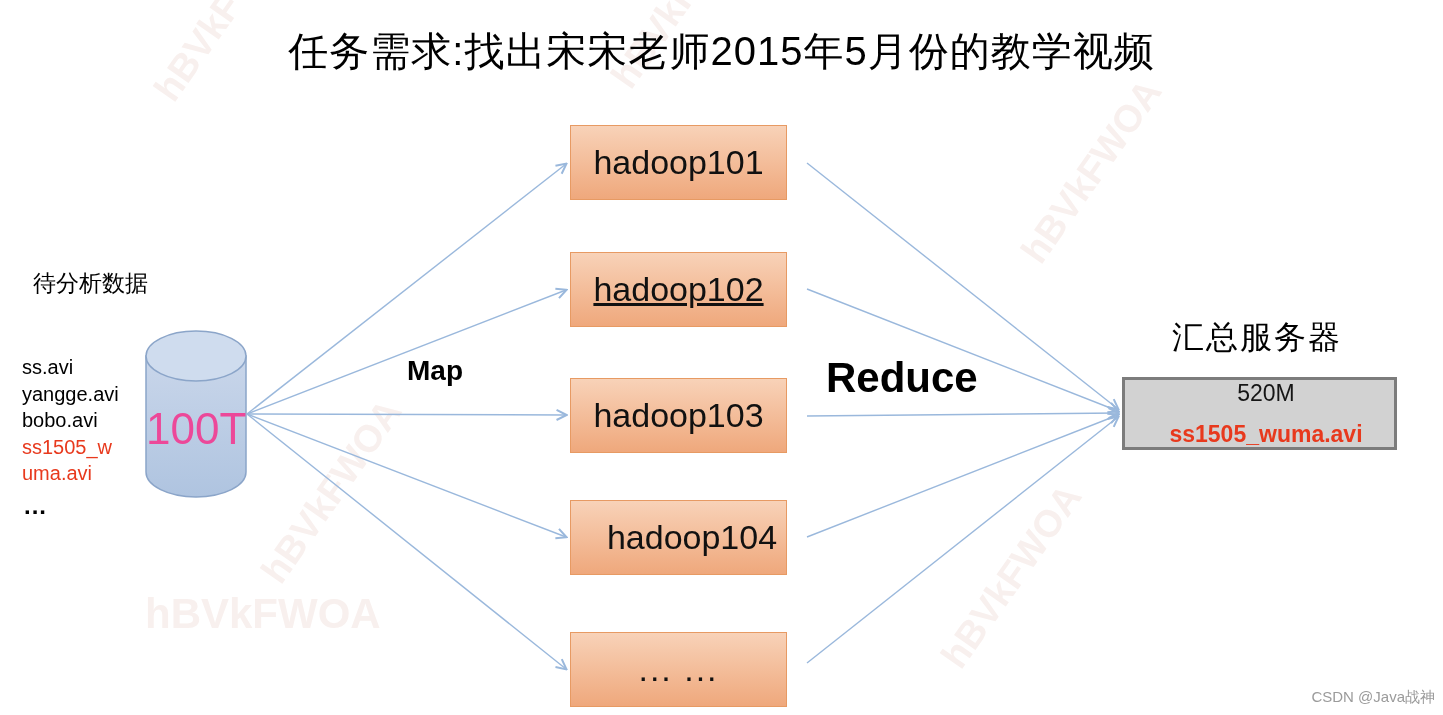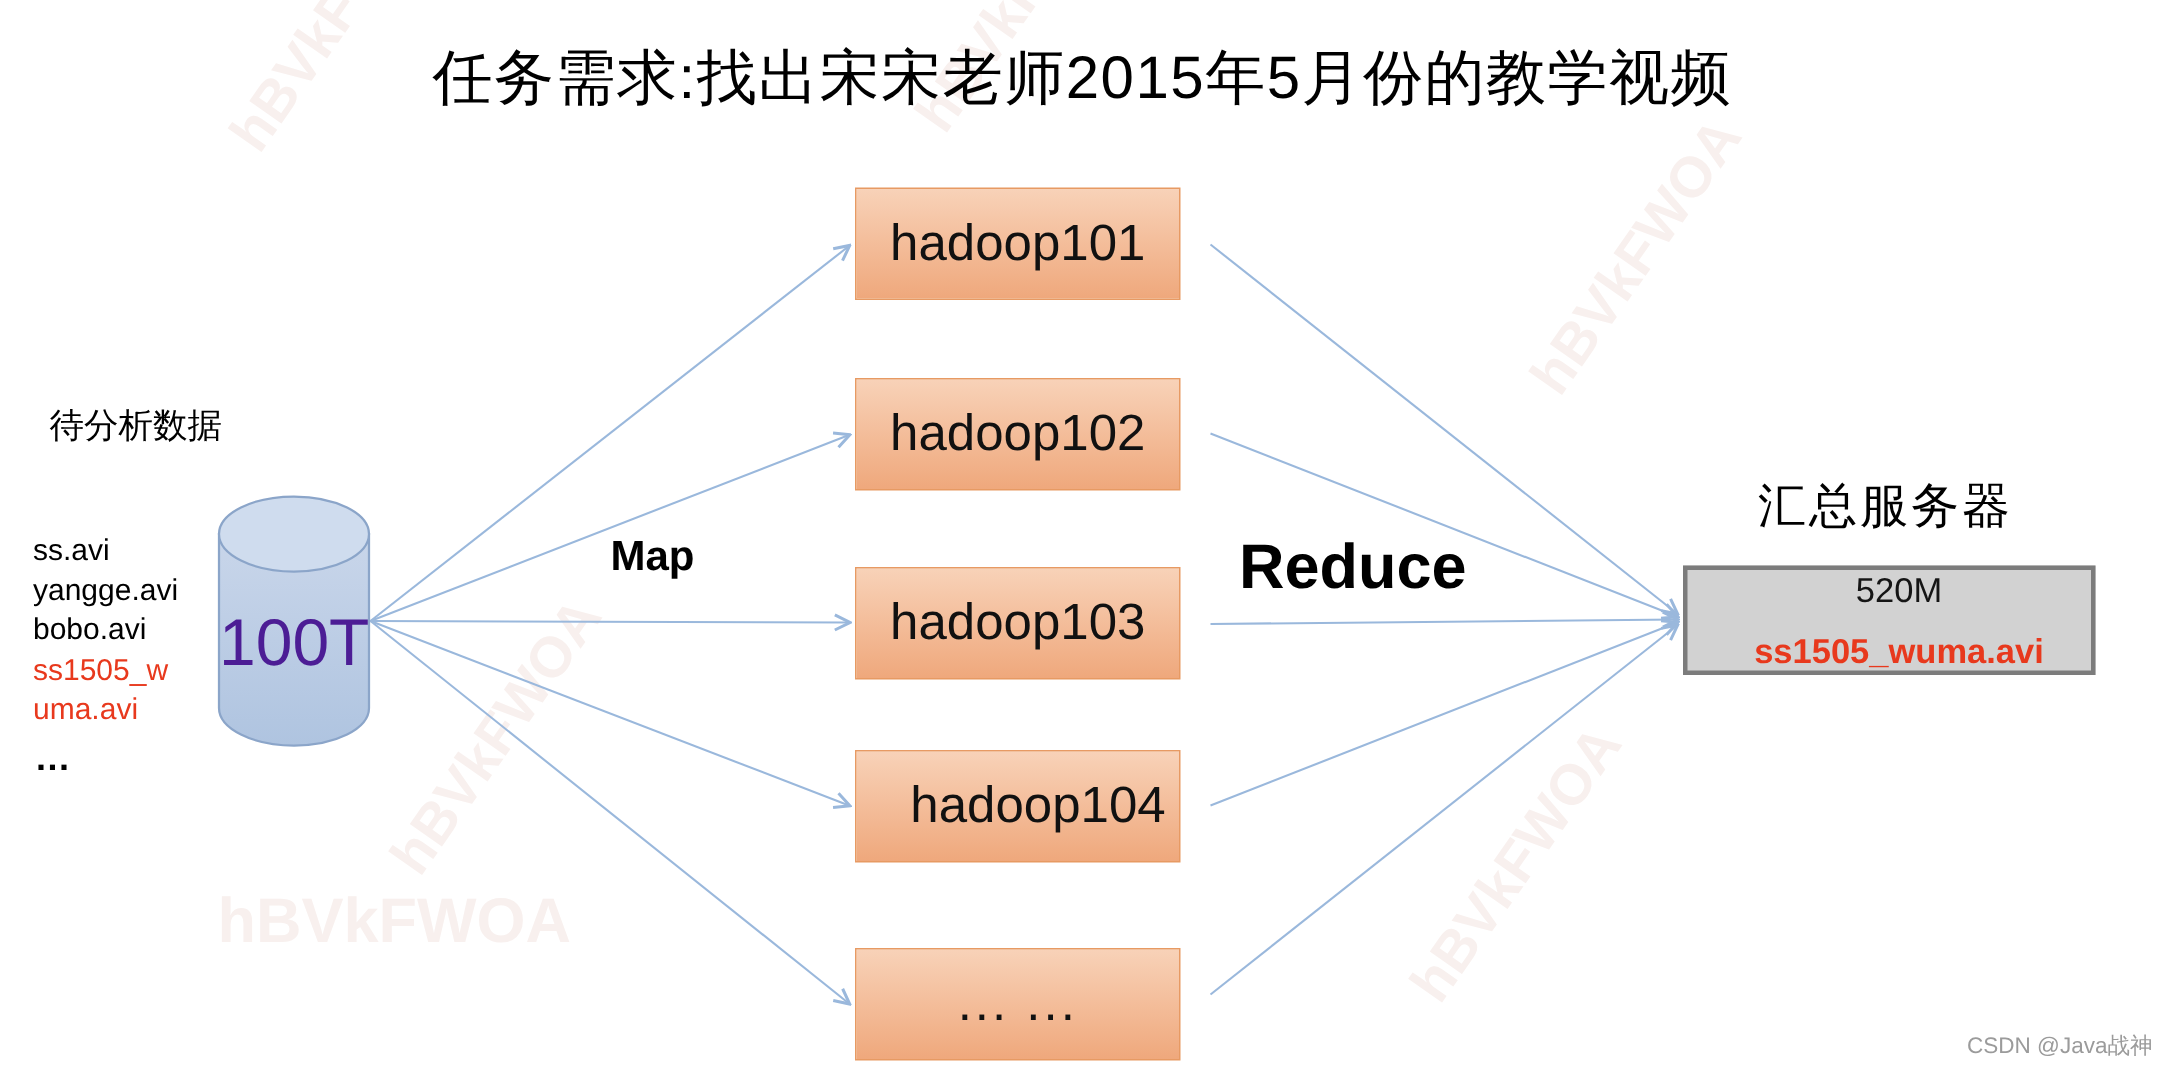--- a/index.html
+++ b/index.html
@@ -36,34 +36,34 @@
     position:absolute;left:0;right:0;top:24px;text-align:center;
     font-size:40px;letter-spacing:1px;color:#000;white-space:nowrap;
   }
   .src-label{position:absolute;left:33px;top:268px;font-size:23px;font-weight:normal;}
   .file-list{position:absolute;left:22px;top:354px;font-size:20px;line-height:26.5px;}
   .file-line{display:block;}
   .file-red{color:var(--highlight-red);}
   .src-more{position:absolute;left:24px;top:492px;font-size:24px;font-weight:bold;letter-spacing:1px;}
   .cyl-label{
     position:absolute;left:146px;top:404px;width:76px;text-align:center;
-    font-size:44px;color:#4c1d95;
+    font-size:44px;color:#ec4899;
   }
   .map-label{position:absolute;left:407px;top:355px;font-size:28px;font-weight:bold;}
   .reduce-label{position:absolute;left:826px;top:354px;font-size:42px;font-weight:bold;}
 
   .node{
     position:absolute;left:570px;width:217px;height:75px;
     background:linear-gradient(to bottom,var(--node-top),var(--node-bottom));
     border:1px solid var(--node-border);
     display:flex;align-items:center;justify-content:center;
     font-size:34px;color:#111;
   }
   .node-1{top:125px;}
-  .node-2{top:252px;}
+  .node-2{top:252px;text-decoration:underline;}
   .node-3{top:378px;}
   .node-4{top:500px;padding-left:27px;}
   .node-5{top:632px;letter-spacing:2px;}
 
   .result-heading{position:absolute;left:1135px;top:316px;font-size:32px;letter-spacing:2px;margin-left:37px;}
   .result-box{
     position:absolute;left:1122px;top:377px;width:275px;height:73px;
     background:var(--result-fill);border:3px solid var(--result-border);
     display:flex;align-items:center;gap:14px;padding-left:13px;
     font-size:23px;white-space:nowrap;flex-direction:column;

